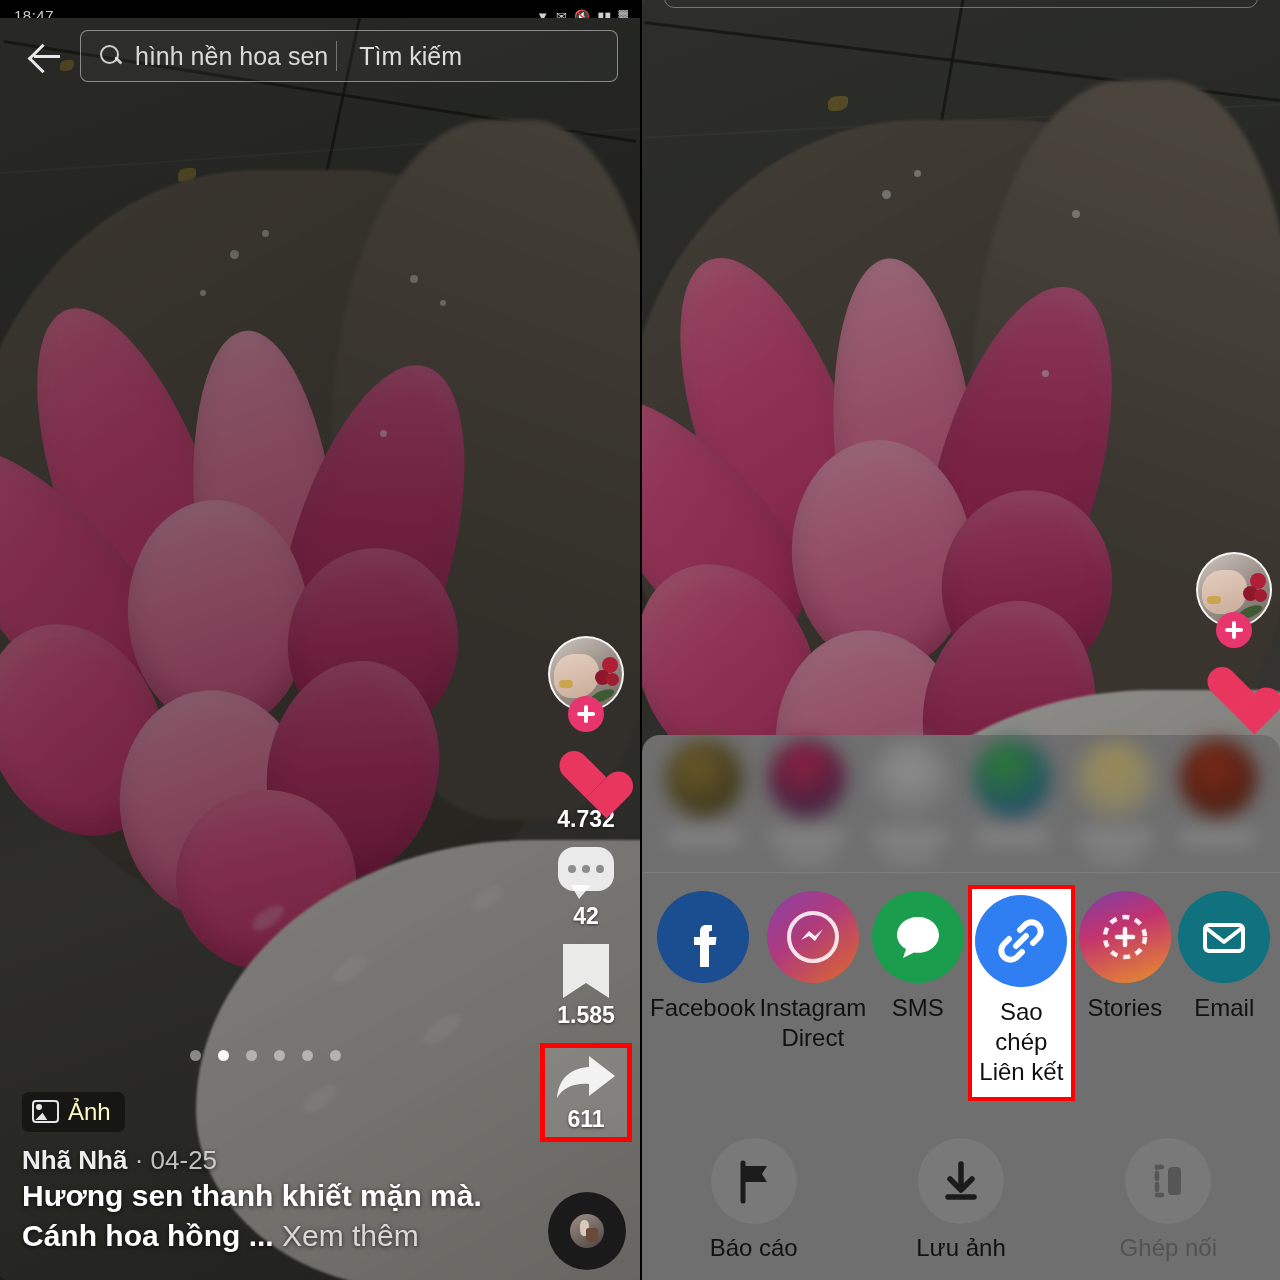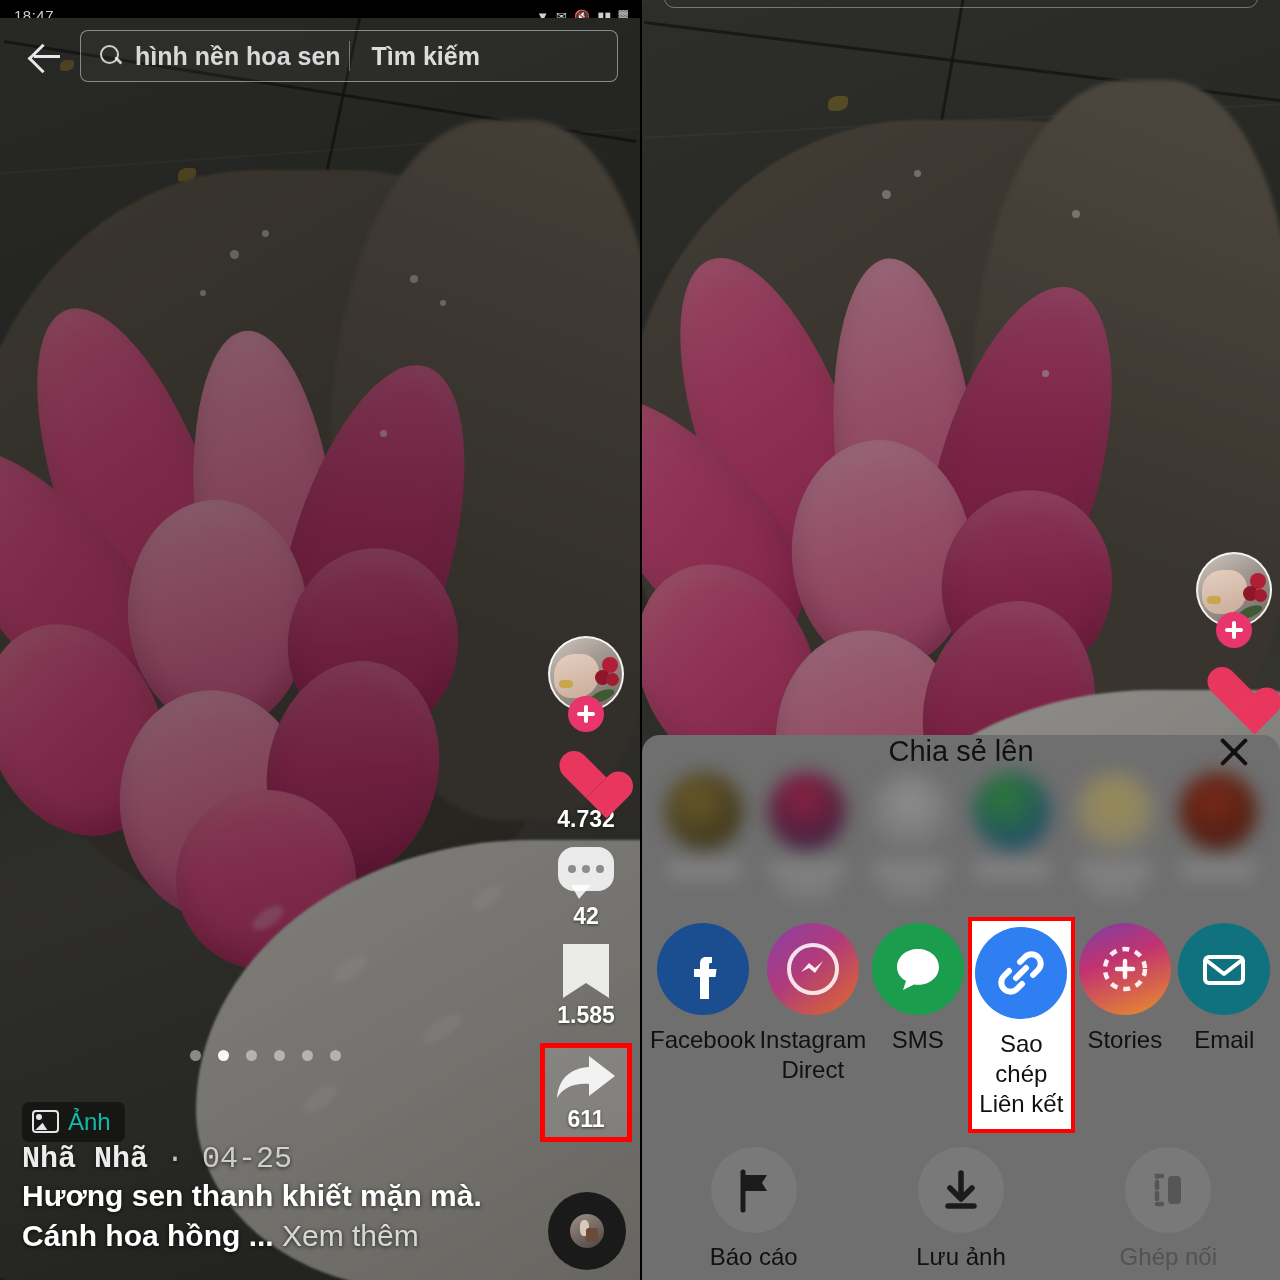--- a/index.html
+++ b/index.html
@@ -65,21 +65,21 @@
     background:#000; color:#cfcfcf; font-size:13px;
     display:flex; align-items:flex-end; justify-content:space-between;
     padding:0 12px 0 14px; overflow:hidden; z-index:40;
   }
   .statusbar .clock { font-size:15px; letter-spacing:.5px; transform:translateY(6px); }
   .statusbar .sysicons { display:flex; align-items:flex-end; gap:7px; transform:translateY(6px); font-size:13px; }
 
   
   .searchbar {
     position:absolute; top:26px; left:0; right:0; height:60px;
-    display:flex; align-items:center; gap:14px; padding:0 22px 0 26px; z-index:35;font-weight:bold;
+    display:flex; align-items:center; gap:14px; padding:0 22px 0 26px; z-index:35;
   }
   .back-arrow { width:40px; height:40px; flex:0 0 40px; position:relative; cursor:pointer; }
   .back-arrow::before {
     content:""; position:absolute; left:6px; top:12px; width:18px; height:18px;
     border-left:3px solid #e8e8e8; border-bottom:3px solid #e8e8e8; transform:rotate(45deg);
   }
   .back-arrow::after {
     content:""; position:absolute; left:8px; top:19px; width:26px; height:3px; background:#e8e8e8;
   }
   .search-field {
@@ -181,22 +181,22 @@
   .caption { position:absolute; left:22px; right:120px; z-index:30; }
   .photo-badge {
     display:inline-flex; align-items:center; gap:9px;
     background:rgba(0,0,0,.45); border-radius:7px; padding:6px 14px 6px 10px;
   }
   .photo-badge .pic {
     width:27px; height:23px; border:2.5px solid #e6e6e6; border-radius:4px; position:relative;
   }
   .photo-badge .pic::before { content:""; position:absolute; left:2px; top:2px; width:6px; height:6px; border-radius:50%; background:#e6e6e6; }
   .photo-badge .pic::after  { content:""; position:absolute; left:1px; bottom:1px; width:20px; height:9px; background:#e6e6e6; clip-path:polygon(0 100%,38% 18%,62% 100%); }
-  .photo-badge span { color:#14b8a6; font-size:24px; }
-  .cap-author { color:rgba(255,255,255,.92); font-size:30px; font-weight:600; text-shadow:0 1px 4px rgba(0,0,0,.7);font-family:Liberation Mono, monospace; }
+  .photo-badge span { color:#fef9c3; font-size:24px; }
+  .cap-author { color:rgba(255,255,255,.92); font-size:26px; font-weight:600; margin-top:13px; text-shadow:0 1px 4px rgba(0,0,0,.7); }
   .cap-author .date { font-weight:400; color:rgba(255,255,255,.72); }
   .cap-text {
     color:#fff; font-size:30px; font-weight:700; line-height:1.34; 
     text-shadow:0 1px 4px rgba(0,0,0,.7);
   }
   .cap-text .more { font-weight:400; color:rgba(255,255,255,.78); }
 
   
   .sheet {
     position:absolute; left:0; right:0; bottom:0; top:735px;
@@ -436,24 +436,20 @@
         </div>
         <div class="plus-badge"></div>
       </div>
       <div class="rail-item">
         <div class="heart-icon"></div>
       </div>
     </div>
 
     <div class="sheet">
 
-      <div class="sheet-head">
-        <div class="sheet-title">Chia sẻ lên</div>
-        <div class="sheet-close"></div>
-      </div>
 
       <div class="friends-row">
         <div class="friend">
           <div class="fav" style="background:radial-gradient(circle at 40% 35%,#6a5a2a,#2e2a18);"></div>
           <div class="fname"></div>
         </div>
         <div class="friend">
           <div class="fav" style="background:radial-gradient(circle at 45% 30%,#8c2040,#2a2340);"></div>
           <div class="fname"></div>
             <div class="fname2"></div>

